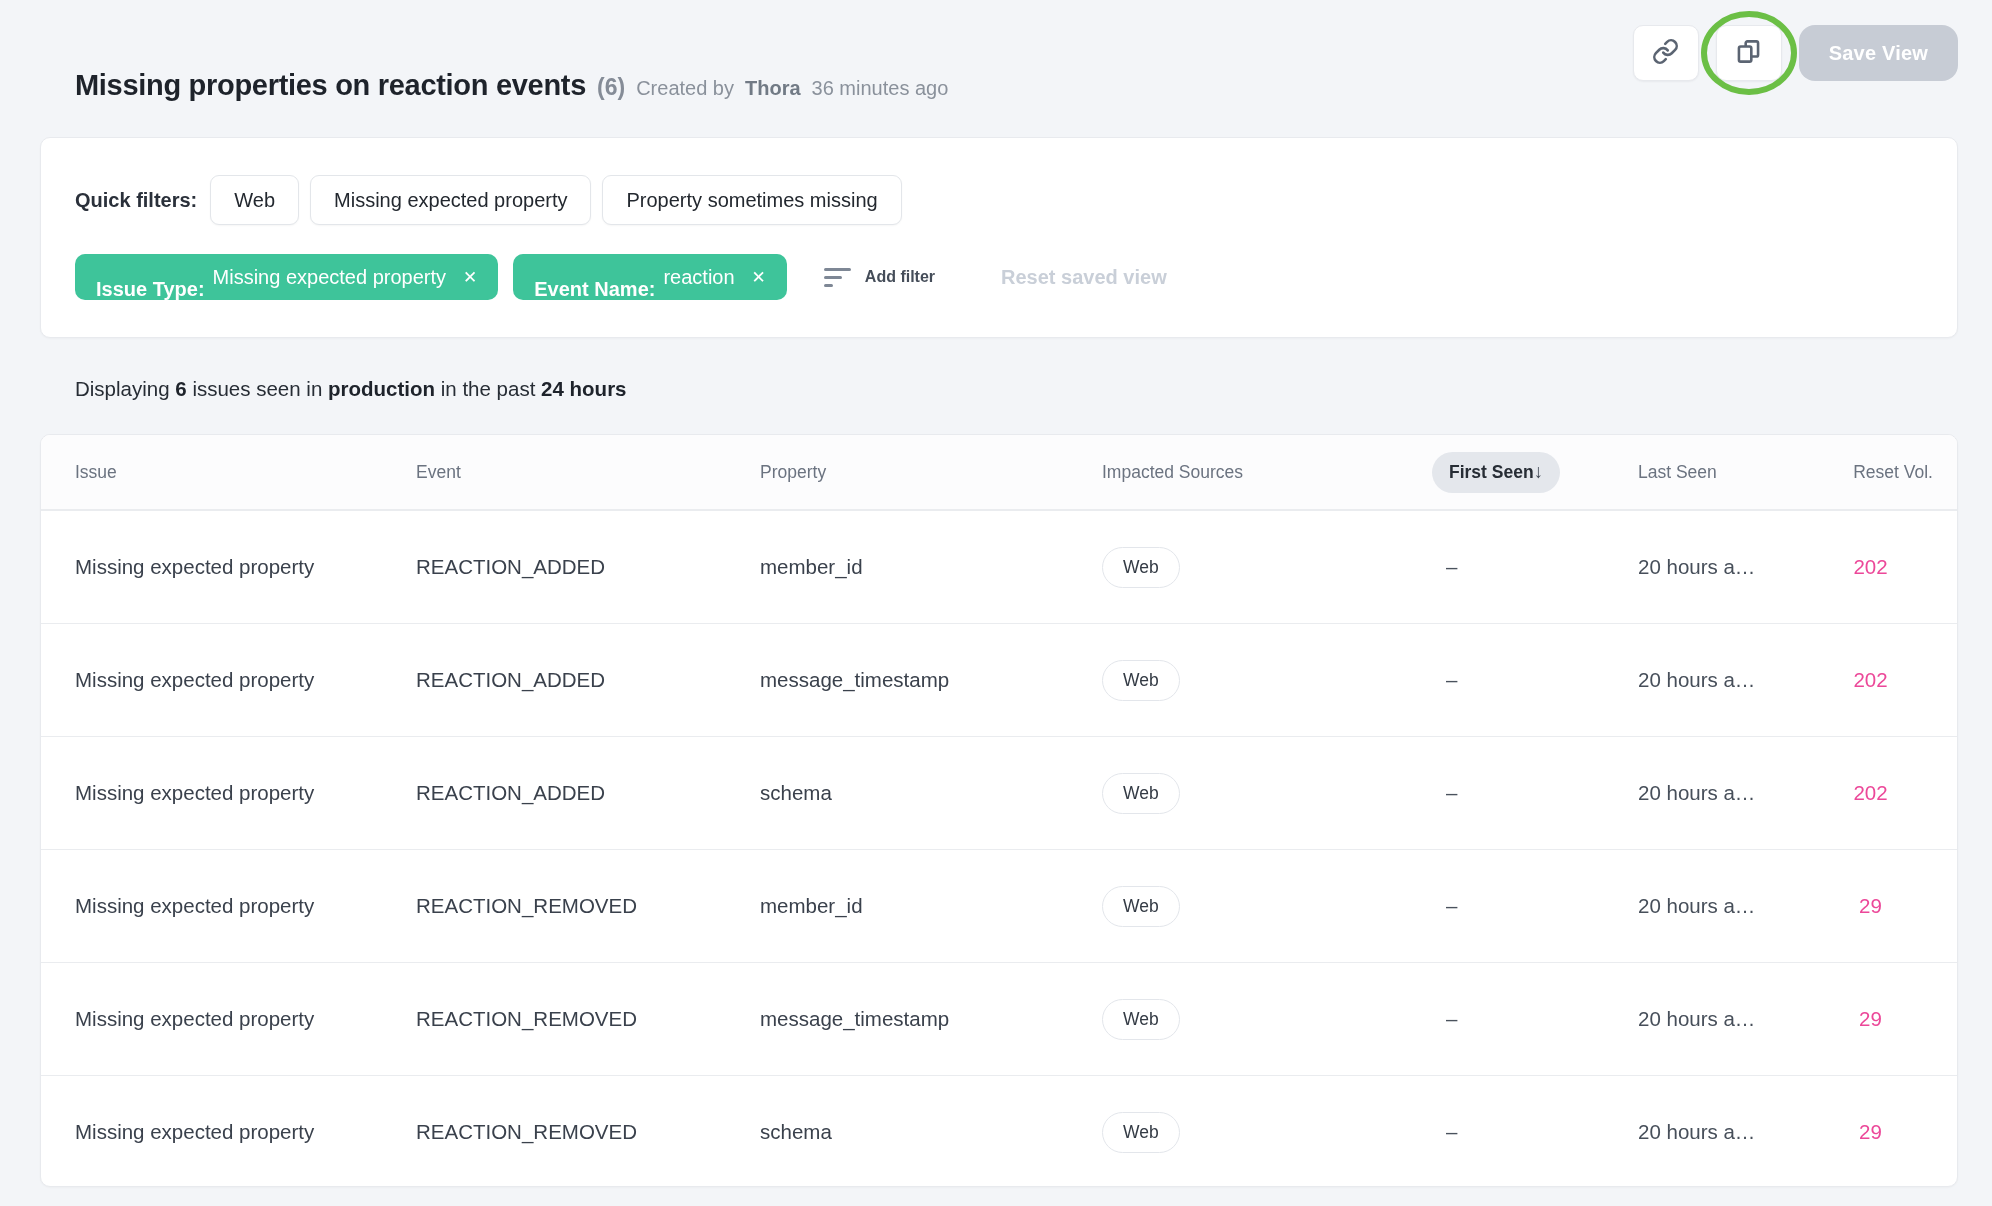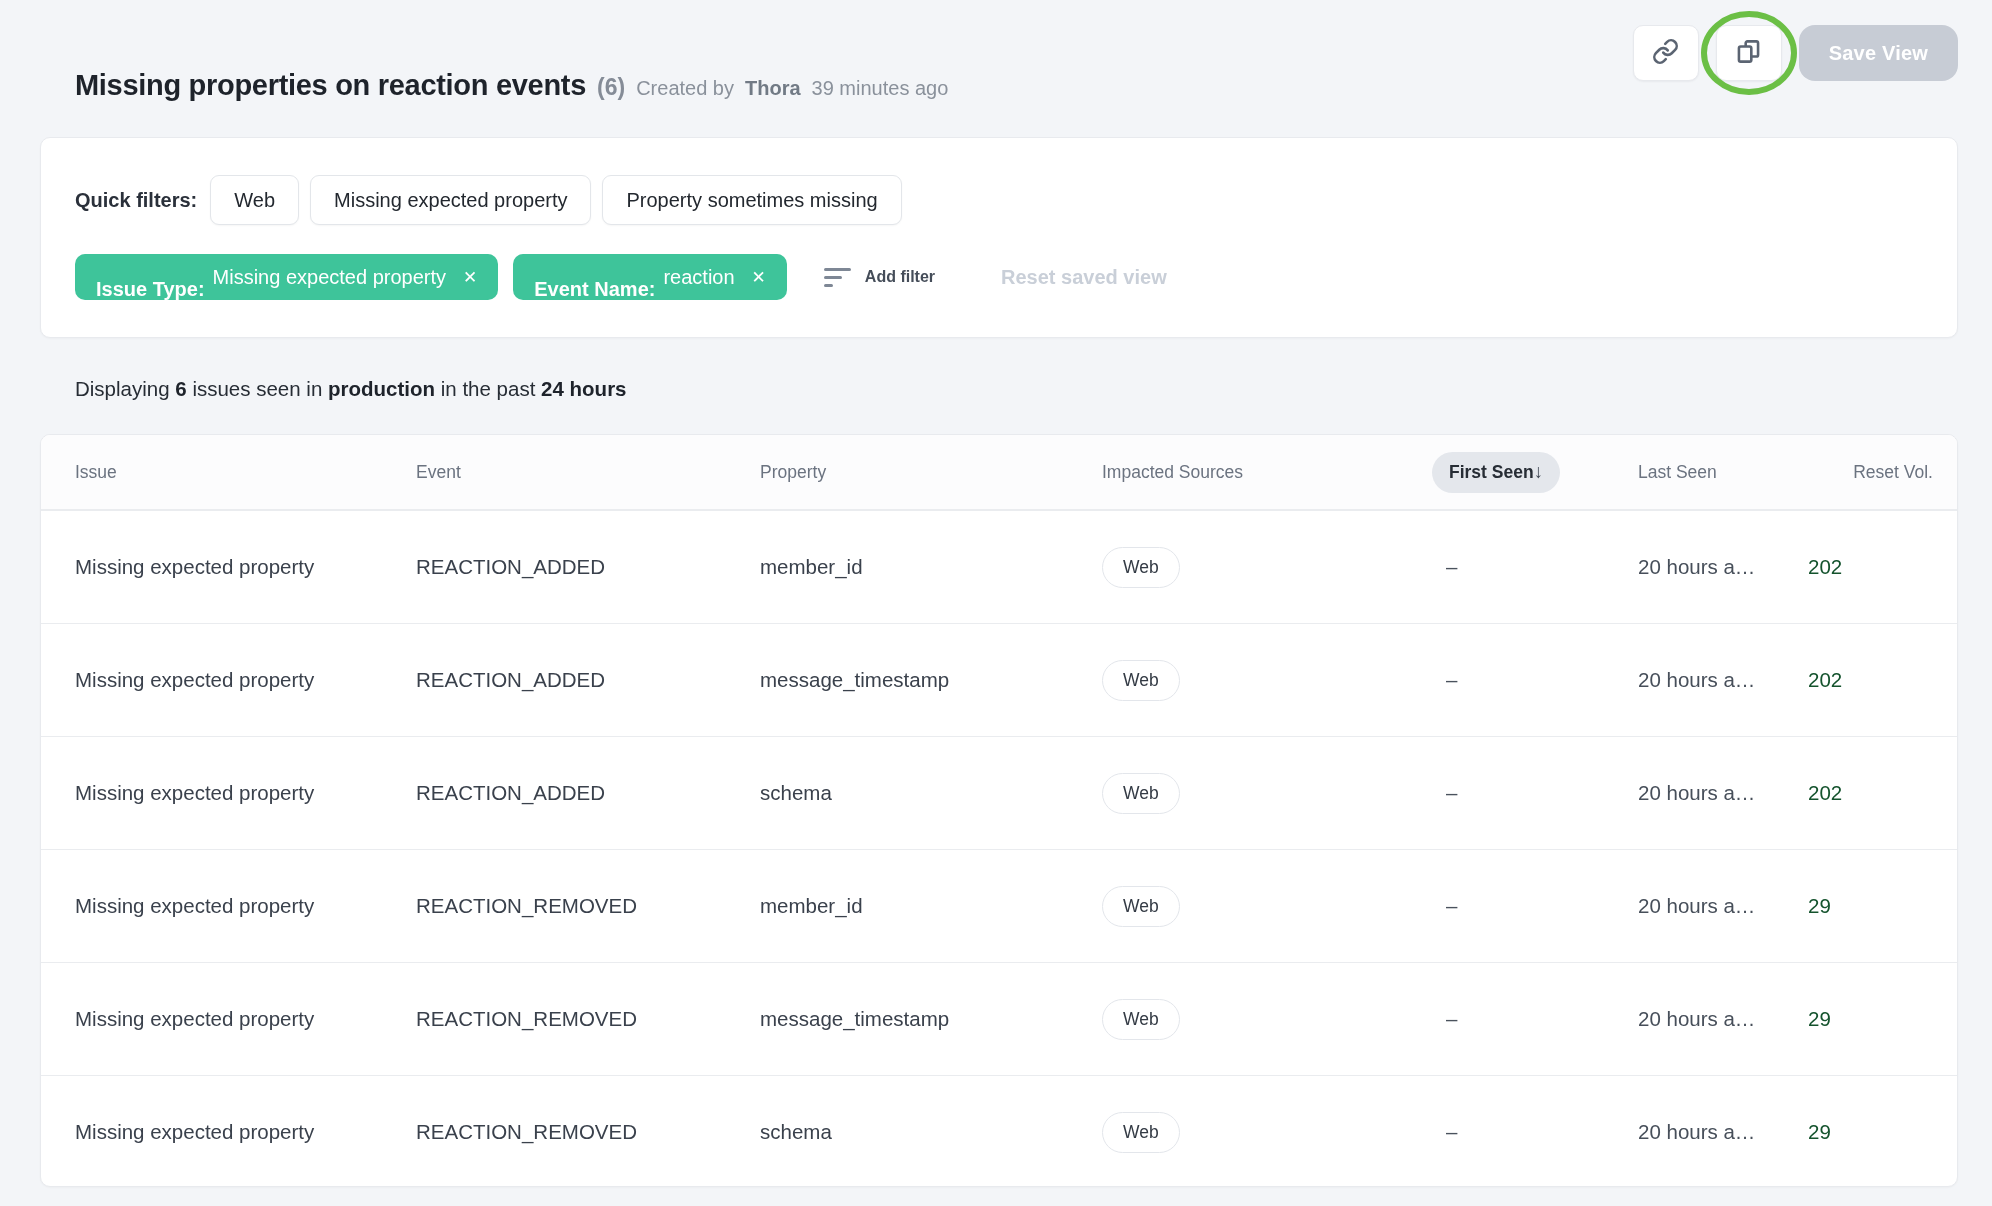--- a/index.html
+++ b/index.html
@@ -92,37 +92,37 @@
   .th-vol { text-align:right; padding-right:24px; }
   .trow { height:113px; border-top:1px solid #EAECEF; font-size:20.5px; color:#3A414C; cursor:pointer; }
   .trow:first-of-type { border-top:none; }
   .src-badge {
     display:inline-flex; align-items:center; height:41px; padding:0 20px;
     border:1px solid #E3E6EB; border-radius:21px; background:#fff;
     font-size:17.5px; color:#343B45;
   }
   .cell-first { padding-left:14px; color:#4A525D; }
   .cell-last  { color:#474F5A; }
-  .cell-vol   { text-align:left; padding-right:24px; color:#14532d; }
+  .cell-vol   { text-align:center; padding-right:24px; color:#ec4899; }
 
   .filter-icon-lines { display:inline-flex; flex-direction:column; gap:5px; width:27px; }
   .filter-icon-lines i { display:block; height:3px; background:#7E8795; border-radius:2px; }
   .filter-icon-lines i:nth-child(1){ width:27px; }
   .filter-icon-lines i:nth-child(2){ width:18px; }
   .filter-icon-lines i:nth-child(3){ width:9px; }
 </style>
 </head>
 <body>
 
 <div class="title-row">
   <span class="page-title">Missing properties on reaction events</span>
   <span class="title-count">(6)</span>
   <span class="meta-text">Created by</span>
   <span class="meta-author">Thora</span>
-  <span class="meta-text">39 minutes ago</span>
+  <span class="meta-text">36 minutes ago</span>
 </div>
 
 <div class="actions">
   <button class="icon-btn">
     <span>
       <svg width="27" height="27" viewBox="0 0 24 24" fill="none" stroke="#5B6472" stroke-width="2.3" stroke-linecap="round" stroke-linejoin="round">
         <path d="M10 13a5 5 0 0 0 7.54.54l3-3a5 5 0 0 0-7.07-7.07l-1.72 1.71"></path>
         <path d="M14 11a5 5 0 0 0-7.54-.54l-3 3a5 5 0 0 0 7.07 7.07l1.71-1.71"></path>
       </svg>
     </span>

